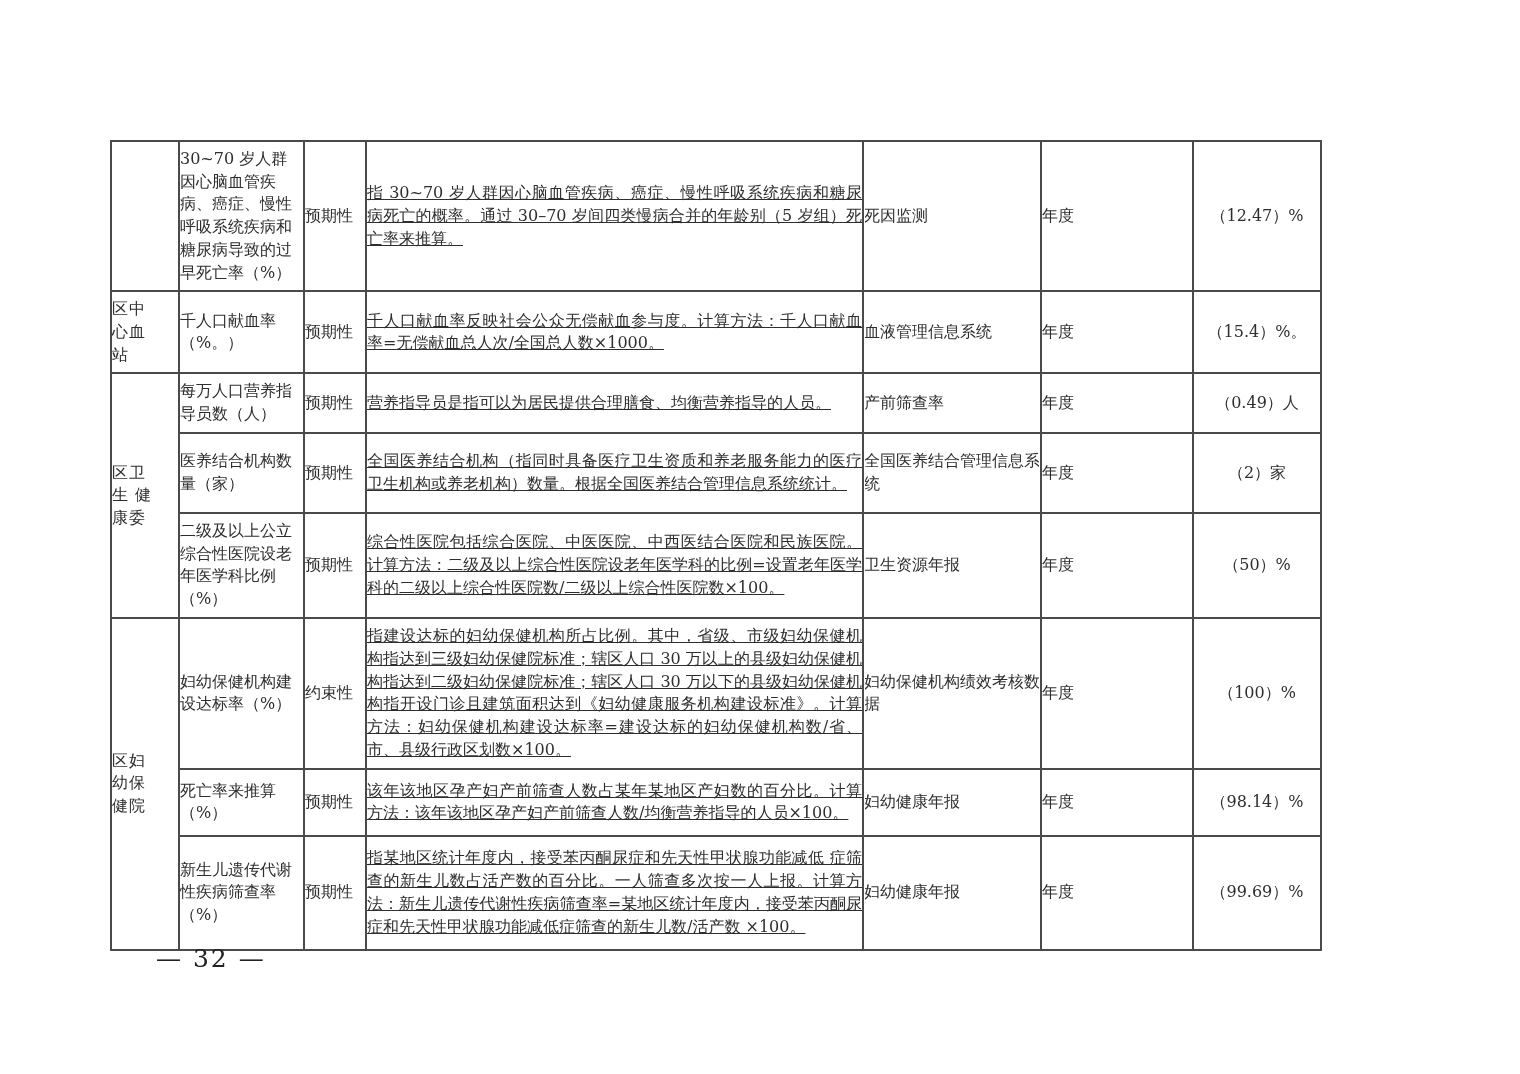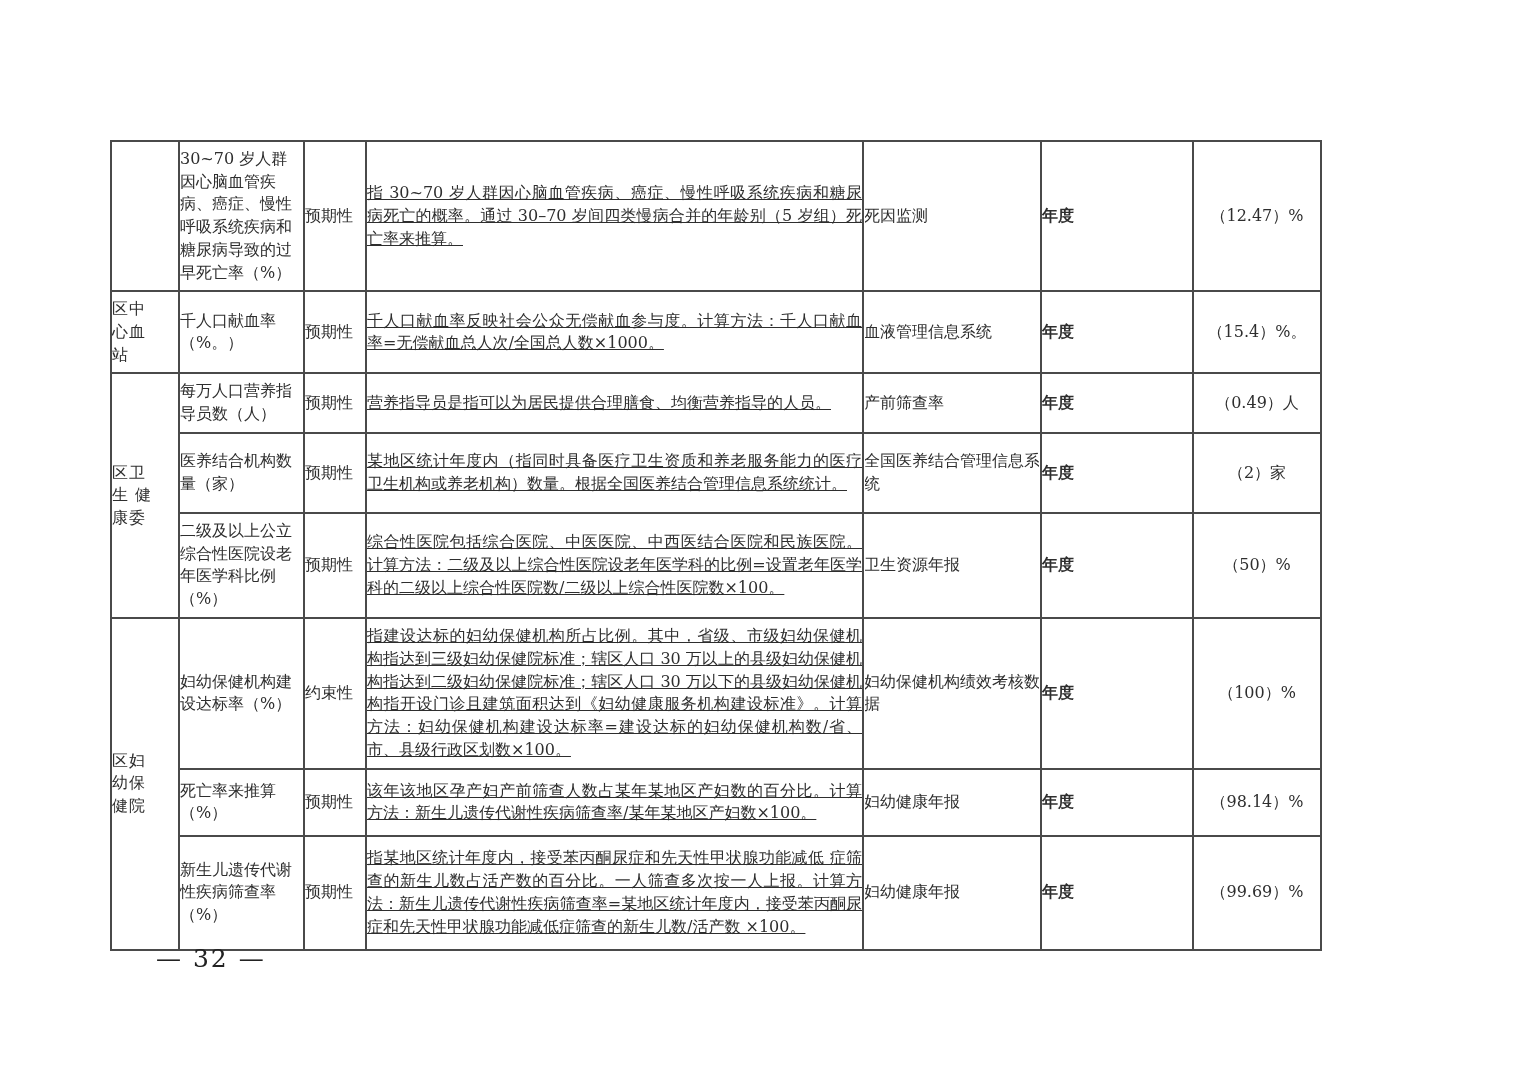--- a/index.html
+++ b/index.html
@@ -51,21 +51,20 @@
     text-align: justify;
     padding: 7px 11px;
     text-decoration: underline;
   }
   td.cell-source {
     padding-left: 10px;
     border-radius: 27px;
   }
   td.cell-freq {
     padding-left: 10px;
-    font-weight: bold;
   }
   td.cell-value {
     text-align: center;
     padding-left: 4px;
     padding-right: 4px;
     border-radius: 10px;
   }
   .page-footer {
     position: absolute;
     left: 156px;
@@ -118,21 +117,21 @@
         <td class="cell-indicator">每万人口营养指导员数（人）</td>
         <td class="cell-attr">预期性</td>
         <td class="cell-def">营养指导员是指可以为居民提供合理膳食、均衡营养指导的人员。</td>
         <td class="cell-source">产前筛查率</td>
         <td class="cell-freq">年度</td>
         <td class="cell-value">（0.49）人</td>
       </tr>
       <tr style="height:80px">
         <td class="cell-indicator">医养结合机构数量（家）</td>
         <td class="cell-attr">预期性</td>
-        <td class="cell-def">某地区统计年度内（指同时具备医疗卫生资质和养老服务能力的医疗卫生机构或养老机构）数量。根据全国医养结合管理信息系统统计。</td>
+        <td class="cell-def">全国医养结合机构（指同时具备医疗卫生资质和养老服务能力的医疗卫生机构或养老机构）数量。根据全国医养结合管理信息系统统计。</td>
         <td class="cell-source">全国医养结合管理信息系统</td>
         <td class="cell-freq">年度</td>
         <td class="cell-value">（2）家</td>
       </tr>
       <tr style="height:84px">
         <td class="cell-indicator">二级及以上公立综合性医院设老年医学科比例（%）</td>
         <td class="cell-attr">预期性</td>
         <td class="cell-def">综合性医院包括综合医院、中医医院、中西医结合医院和民族医院。计算方法：二级及以上综合性医院设老年医学科的比例=设置老年医学科的二级以上综合性医院数/二级以上综合性医院数×100。</td>
         <td class="cell-source">卫生资源年报</td>
         <td class="cell-freq">年度</td>
@@ -145,21 +144,21 @@
         <td class="cell-indicator">妇幼保健机构建设达标率（%）</td>
         <td class="cell-attr">约束性</td>
         <td class="cell-def">指建设达标的妇幼保健机构所占比例。其中，省级、市级妇幼保健机构指达到三级妇幼保健院标准；辖区人口 30 万以上的县级妇幼保健机构指达到二级妇幼保健院标准；辖区人口 30 万以下的县级妇幼保健机构指开设门诊且建筑面积达到《妇幼健康服务机构建设标准》。计算方法：妇幼保健机构建设达标率=建设达标的妇幼保健机构数/省、市、县级行政区划数×100。</td>
         <td class="cell-source">妇幼保健机构绩效考核数据</td>
         <td class="cell-freq">年度</td>
         <td class="cell-value">（100）%</td>
       </tr>
       <tr style="height:67px">
         <td class="cell-indicator">死亡率来推算（%）</td>
         <td class="cell-attr">预期性</td>
-        <td class="cell-def">该年该地区孕产妇产前筛查人数占某年某地区产妇数的百分比。计算方法：新生儿遗传代谢性疾病筛查率/某年某地区产妇数×100。</td>
+        <td class="cell-def">该年该地区孕产妇产前筛查人数占某年某地区产妇数的百分比。计算方法：该年该地区孕产妇产前筛查人数/均衡营养指导的人员×100。</td>
         <td class="cell-source">妇幼健康年报</td>
         <td class="cell-freq">年度</td>
         <td class="cell-value">（98.14）%</td>
       </tr>
       <tr style="height:114px">
         <td class="cell-indicator">新生儿遗传代谢性疾病筛查率（%）</td>
         <td class="cell-attr">预期性</td>
         <td class="cell-def">指某地区统计年度内，接受苯丙酮尿症和先天性甲状腺功能减低 症筛查的新生儿数占活产数的百分比。一人筛查多次按一人上报。计算方法：新生儿遗传代谢性疾病筛查率=某地区统计年度内，接受苯丙酮尿症和先天性甲状腺功能减低症筛查的新生儿数/活产数 ×100。</td>
         <td class="cell-source">妇幼健康年报</td>
         <td class="cell-freq">年度</td>

